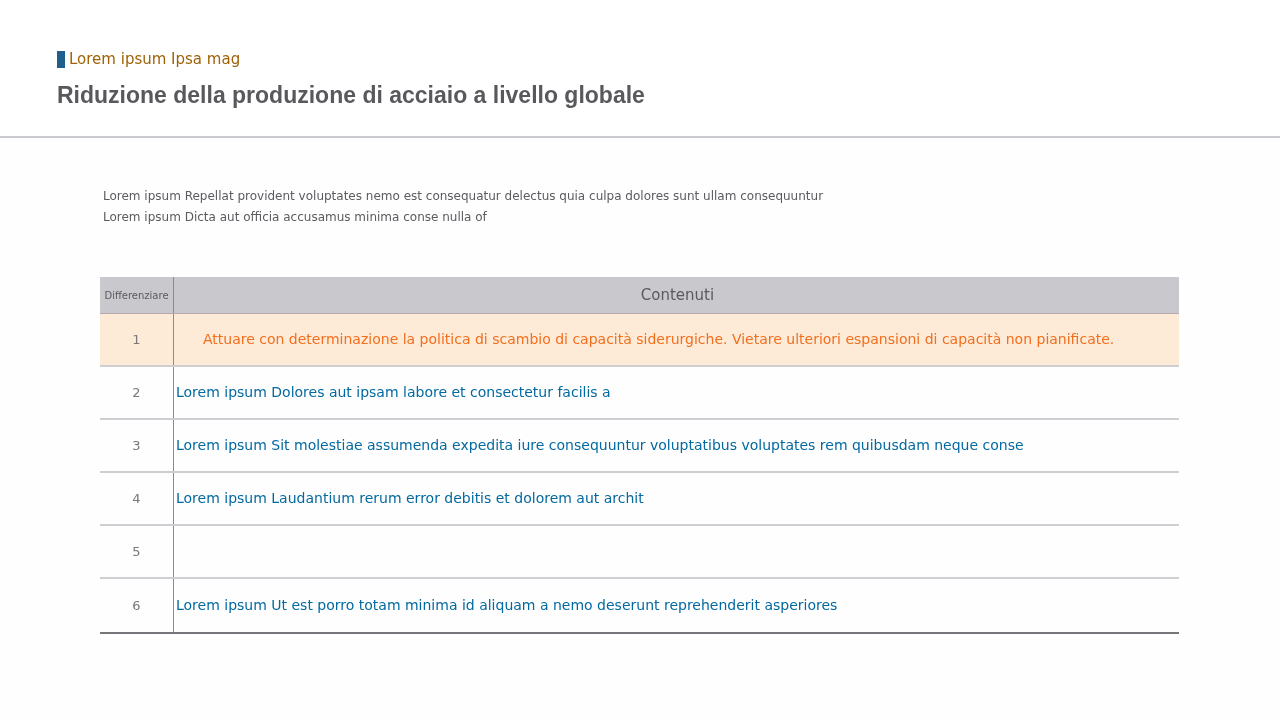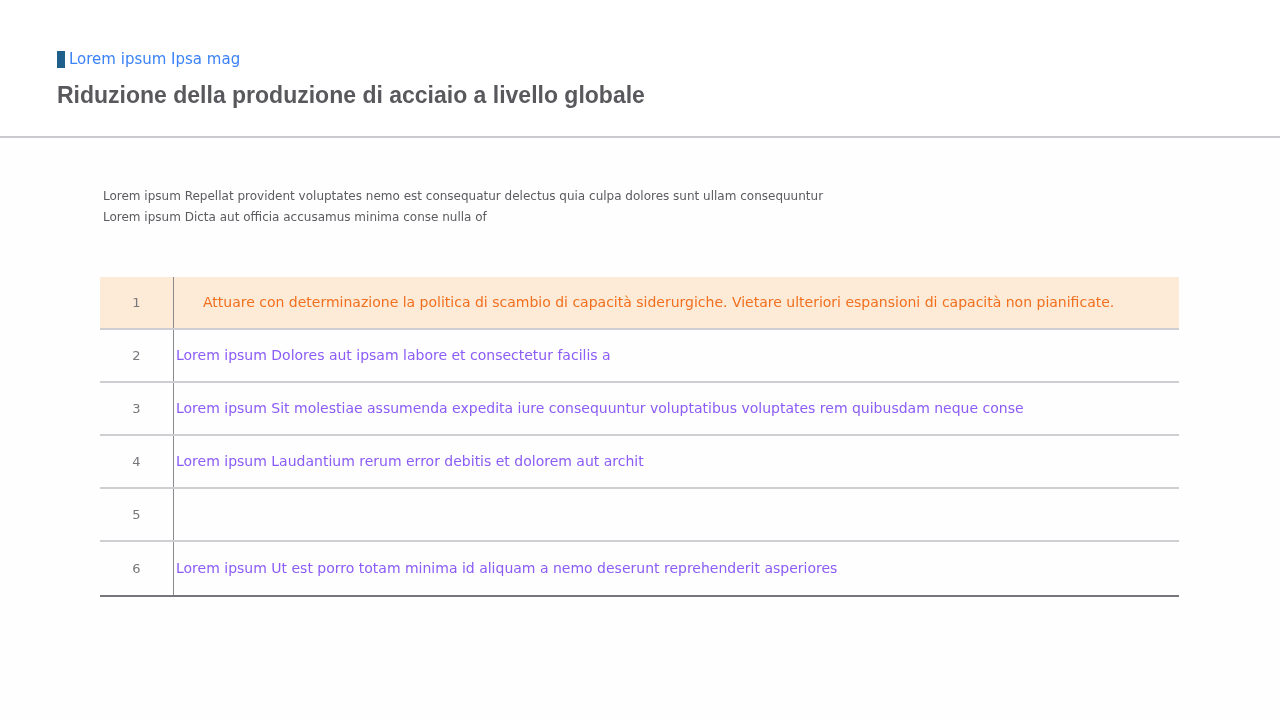--- a/index.html
+++ b/index.html
@@ -15,21 +15,21 @@
       border-bottom: 2px solid #cbcbcf;
     }
     .section-tag {
       position: absolute; left: 57px; top: 50px; height: 18px;
       display: flex; align-items: center;
     }
     .tag-bar {
       width: 8px; height: 17px; background: #1f5f8b; margin-right: 4px;
     }
     .tag-label {
-      font-size: 15px; color: #3b82f6; line-height: 18px;
+      font-size: 15px; color: #a16207; line-height: 18px;
     }
     .page-title {
       position: absolute; left: 57px; top: 82px;
       font-family: "Liberation Sans", sans-serif;
       font-weight: bold; font-size: 23px; color: #59595d;
     }
     .content {
       position: absolute; left: 0; top: 138px; width: 1280px; height: 582px;
       background: #fefefe;
     }
@@ -51,21 +51,21 @@
     .cell-num {
       width: 74px; flex: 0 0 74px;
       border-right: 1px solid #8a8a8e;
       display: flex; align-items: center; justify-content: center;
       font-size: 13px; color: #77777c;
       box-sizing: border-box;
     }
     .cell-text {
       flex: 1; padding-left: 2px;
       display: flex; flex-direction: column; justify-content: center;
-      font-size: 14px; color: #8b5cf6; line-height: 15px;
+      font-size: 14px; color: #0369a1; line-height: 15px;
       white-space: nowrap;
     }
     .row.head { background: #c9c9cd; height: 37px; border-bottom: 1px solid #b8a8b0; }
     .row.head .cell-num { font-size: 10px; color: #5a5a5e; }
     .row.head .cell-text { align-items: center; font-size: 15px; color: #5a5a5e; }
     .row.highlight { background: #fdebd8; height: 53px; }
     .row.highlight .cell-text { color: #f26f1e; margin-left: 27px; }
     .row.highlight .cell-num { color: #77777c; }
     .row.std { height: 53px; }
   </style>
@@ -81,20 +81,24 @@
 </div>
 
 <div class="content"></div>
 
 <div class="intro">
   <div>Lorem ipsum Repellat provident voluptates nemo est consequatur delectus quia culpa dolores sunt ullam consequuntur</div>
   <div>Lorem ipsum Dicta aut officia accusamus minima conse nulla of</div>
 </div>
 
 <div class="table">
+  <div class="row head">
+    <div class="cell-num">Differenziare</div>
+    <div class="cell-text">Contenuti</div>
+  </div>
 
   <div class="row highlight">
     <div class="cell-num">1</div>
     <div class="cell-text">
       <span>Attuare con determinazione la politica di scambio di capacità siderurgiche. Vietare ulteriori espansioni di capacità non pianificate.</span>
     </div>
   </div>
 
   <div class="row std">
     <div class="cell-num">2</div>

